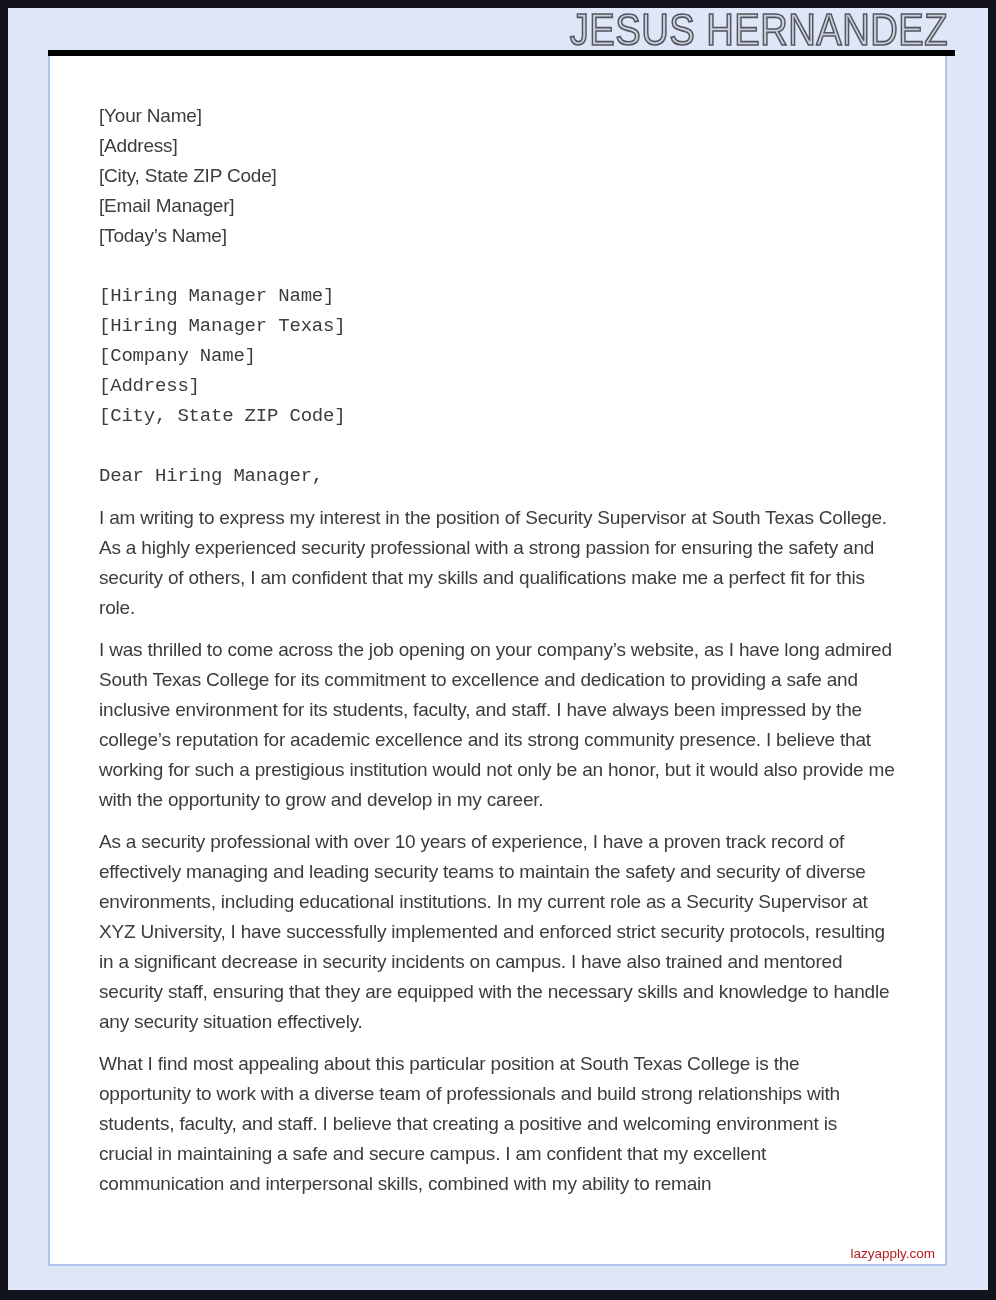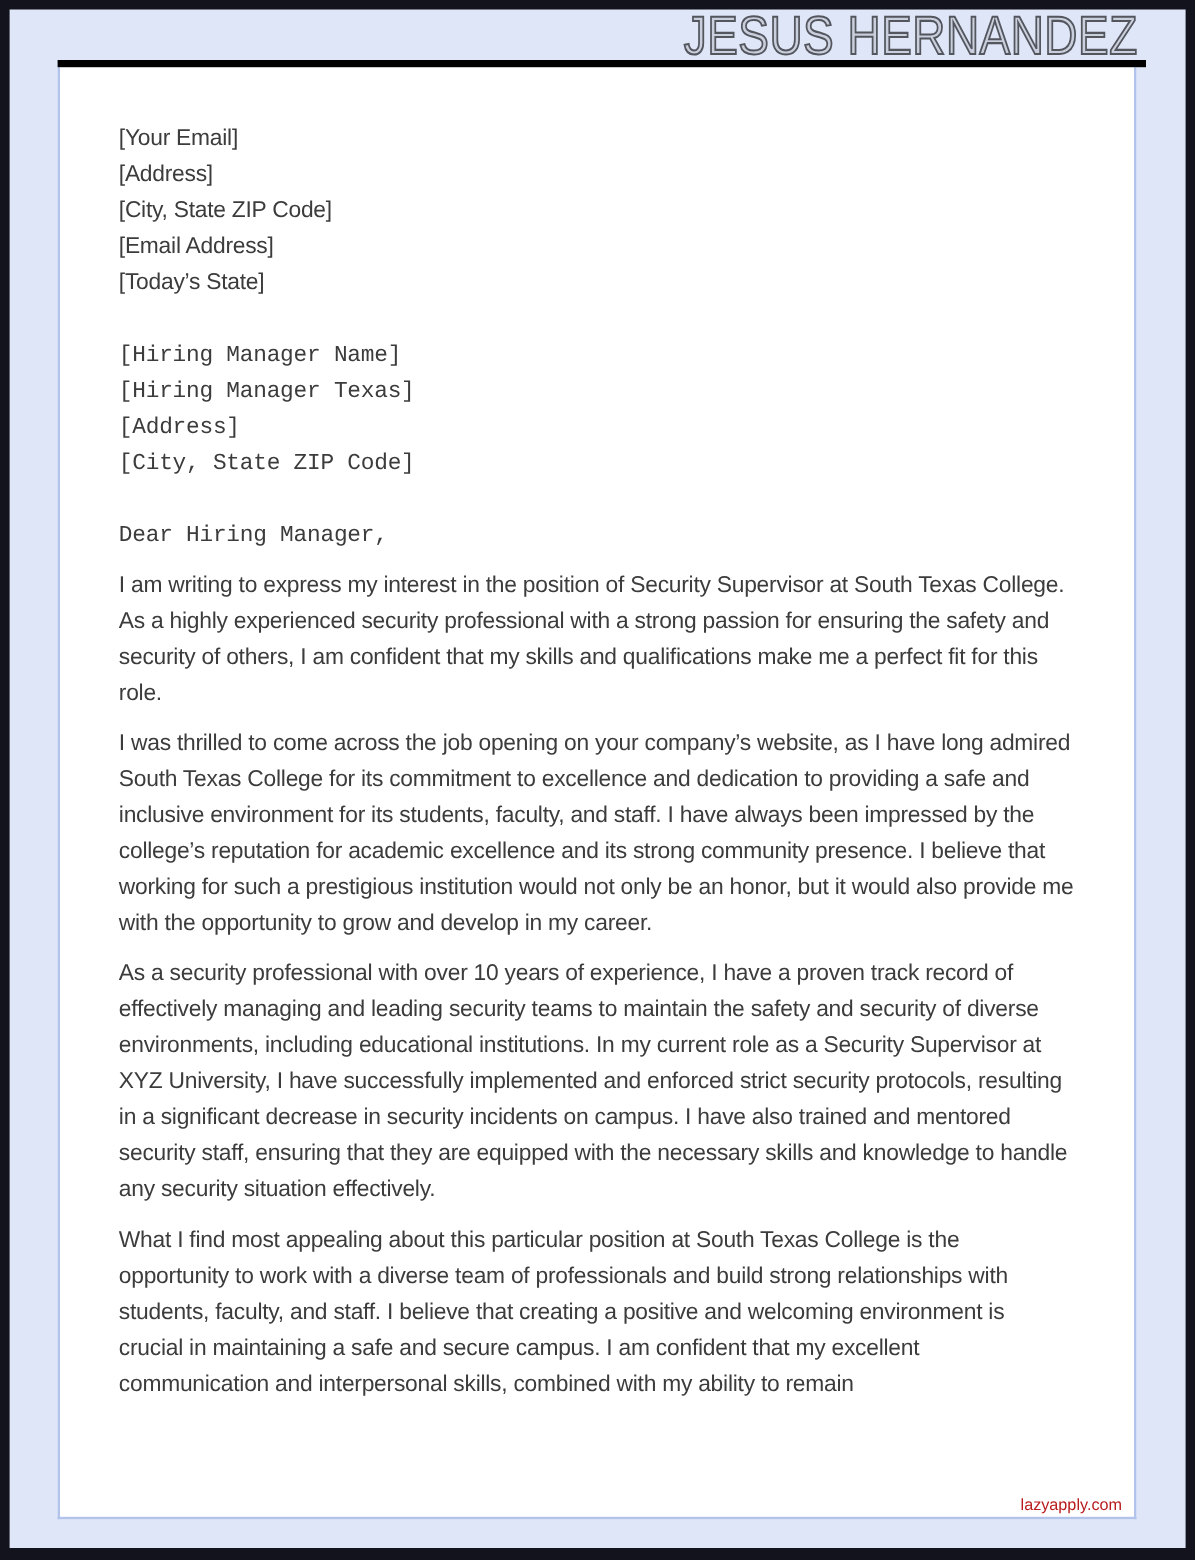--- a/index.html
+++ b/index.html
@@ -91,29 +91,30 @@
 </head>
 <body>
 
 <div class="doc-title">JESUS HERNANDEZ</div>
 
 <div class="top-rule"></div>
 
 <div class="page">
   <div class="content">
     <div class="block">
-        <div>[Your Email]</div>
+        <div>[Your Name]</div>
         <div>[Address]</div>
         <div>[City, State ZIP Code]</div>
-        <div>[Email Address]</div>
-        <div>[Today’s State]</div>
+        <div>[Email Manager]</div>
+        <div>[Today’s Name]</div>
       </div>
     <div class="block">
         <div>[Hiring Manager Name]</div>
         <div>[Hiring Manager Texas]</div>
+        <div>[Company Name]</div>
         <div>[Address]</div>
         <div>[City, State ZIP Code]</div>
       </div>
     <div class="block">Dear Hiring Manager,</div>
     <div class="paragraphs">
         <p>I am writing to express my interest in the position of Security Supervisor at South Texas College. As a highly experienced security professional with a strong passion for ensuring the safety and security of others, I am confident that my skills and qualifications make me a perfect fit for this role.</p>
         <p>I was thrilled to come across the job opening on your company’s website, as I have long admired South Texas College for its commitment to excellence and dedication to providing a safe and inclusive environment for its students, faculty, and staff. I have always been impressed by the college’s reputation for academic excellence and its strong community presence. I believe that working for such a prestigious institution would not only be an honor, but it would also provide me with the opportunity to grow and develop in my career.</p>
         <p>As a security professional with over 10 years of experience, I have a proven track record of effectively managing and leading security teams to maintain the safety and security of diverse environments, including educational institutions. In my current role as a Security Supervisor at XYZ University, I have successfully implemented and enforced strict security protocols, resulting in a significant decrease in security incidents on campus. I have also trained and mentored security staff, ensuring that they are equipped with the necessary skills and knowledge to handle any security situation effectively.</p>
         <p>What I find most appealing about this particular position at South Texas College is the opportunity to work with a diverse team of professionals and build strong relationships with students, faculty, and staff. I believe that creating a positive and welcoming environment is crucial in maintaining a safe and secure campus. I am confident that my excellent communication and interpersonal skills, combined with my ability to remain</p>
       </div>

